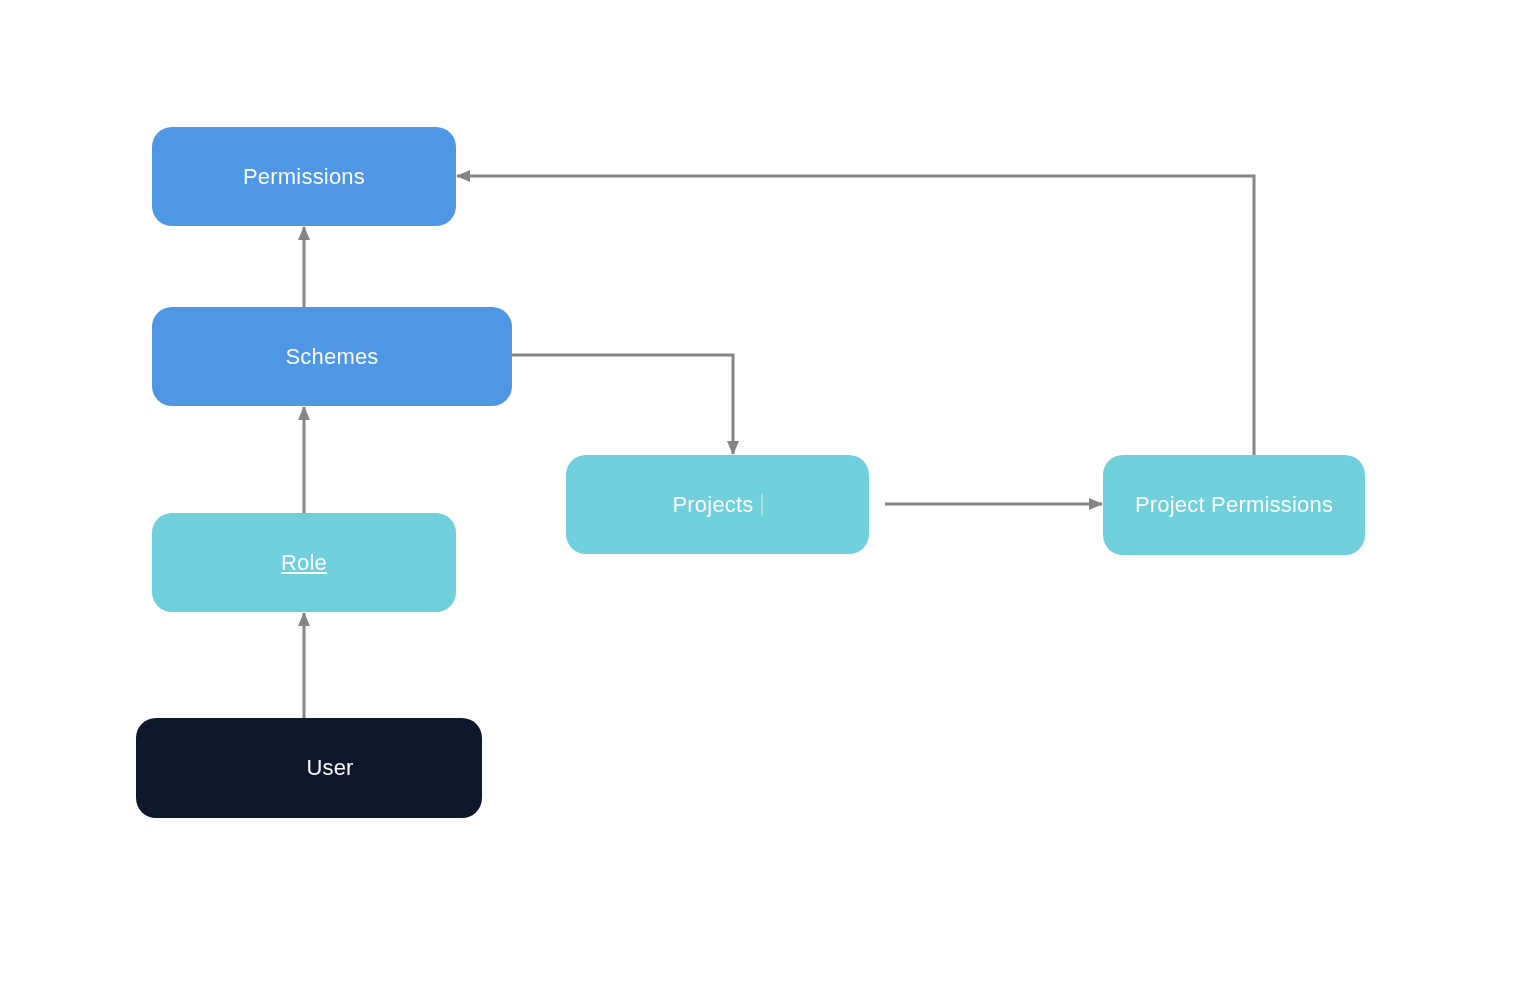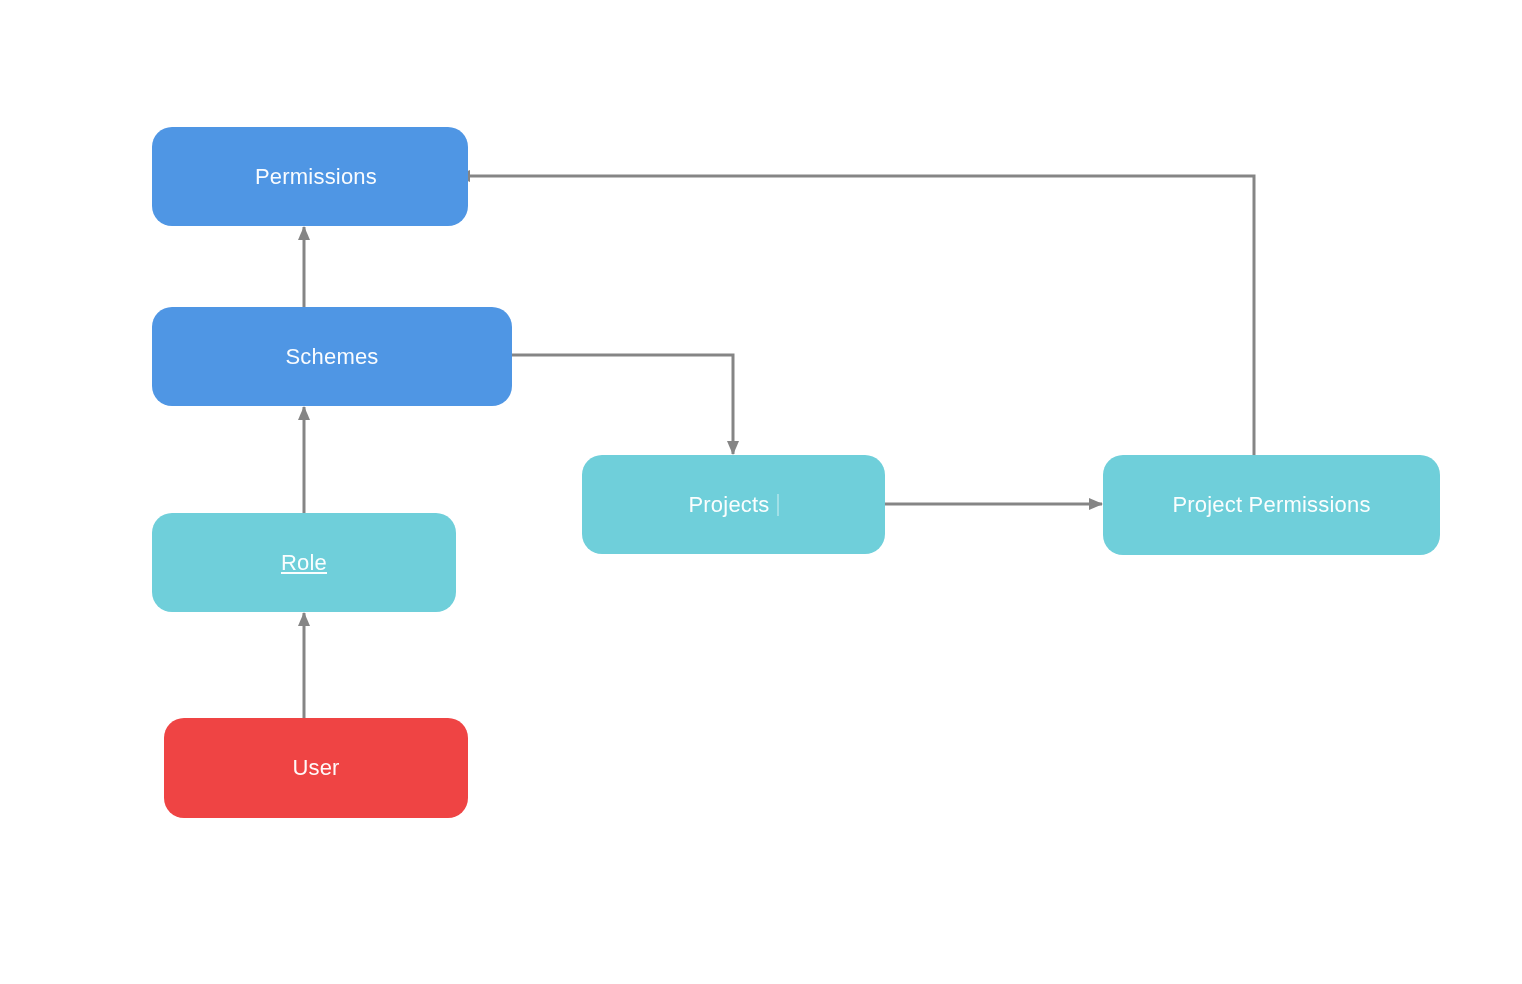--- a/index.html
+++ b/index.html
@@ -57,32 +57,32 @@
         <path id="arrowhead-path" d="M0,0 L14,6 L0,12 Z" fill="#858585"></path>
       </marker>
     </defs>
   <polyline points="304,718 304,613" fill="none" stroke="#858585" stroke-width="3" marker-end="url(#arrowhead)"></polyline>
       <polyline points="304,513 304,407" fill="none" stroke="#858585" stroke-width="3" marker-end="url(#arrowhead)"></polyline>
       <polyline points="304,307 304,227" fill="none" stroke="#858585" stroke-width="3" marker-end="url(#arrowhead)"></polyline>
       <polyline points="456,355 733,355 733,454" fill="none" stroke="#858585" stroke-width="3" marker-end="url(#arrowhead)"></polyline>
       <polyline points="885,504 1102,504" fill="none" stroke="#858585" stroke-width="3" marker-end="url(#arrowhead)"></polyline>
       <polyline points="1254,455 1254,176 457,176" fill="none" stroke="#858585" stroke-width="3" marker-end="url(#arrowhead)"></polyline>
     </svg>
-<div class="node" style="left: 152px; top: 127px; width: 304px; height: 99px; background: rgb(79, 150, 228); padding-left: 12px;">
+<div class="node" style="left: 152px; top: 127px; width: 304px; height: 99px; background: rgb(79, 150, 228);">
       <span class="node-label">Permissions</span>
     </div>
     <div class="node" style="left: 152px; top: 307px; width: 360px; height: 99px; background: rgb(79, 150, 228);">
       <span class="node-label">Schemes</span>
     </div>
     <div class="node" style="left: 152px; top: 513px; width: 304px; height: 99px; background: rgb(111, 207, 218); text-decoration: underline;">
       <span class="node-label">Role</span>
     </div>
-    <div class="node" style="left: 164px; top: 718px; width: 304px; height: 100px; background: #ef4444;">
+    <div class="node" style="left: 136px; top: 718px; width: 304px; height: 100px; background: #0f172a; padding-left: 42px;">
       <span class="node-label">User</span>
     </div>
-    <div class="node" style="left: 582px; top: 455px; width: 303px; height: 99px; background: rgb(111, 207, 218);">
+    <div class="node" style="left: 566px; top: 455px; width: 303px; height: 99px; background: rgb(111, 207, 218);">
       <span class="node-label">Projects</span>
       <span class="caret"></span>
     </div>
-    <div class="node" style="left: 1103px; top: 455px; width: 337px; height: 100px; background: rgb(111, 207, 218);">
+    <div class="node" style="left: 1103px; top: 455px; width: 262px; height: 100px; background: rgb(111, 207, 218);">
       <span class="node-label">Project Permissions</span>
     </div>
   </div>
 
 </body></html>

